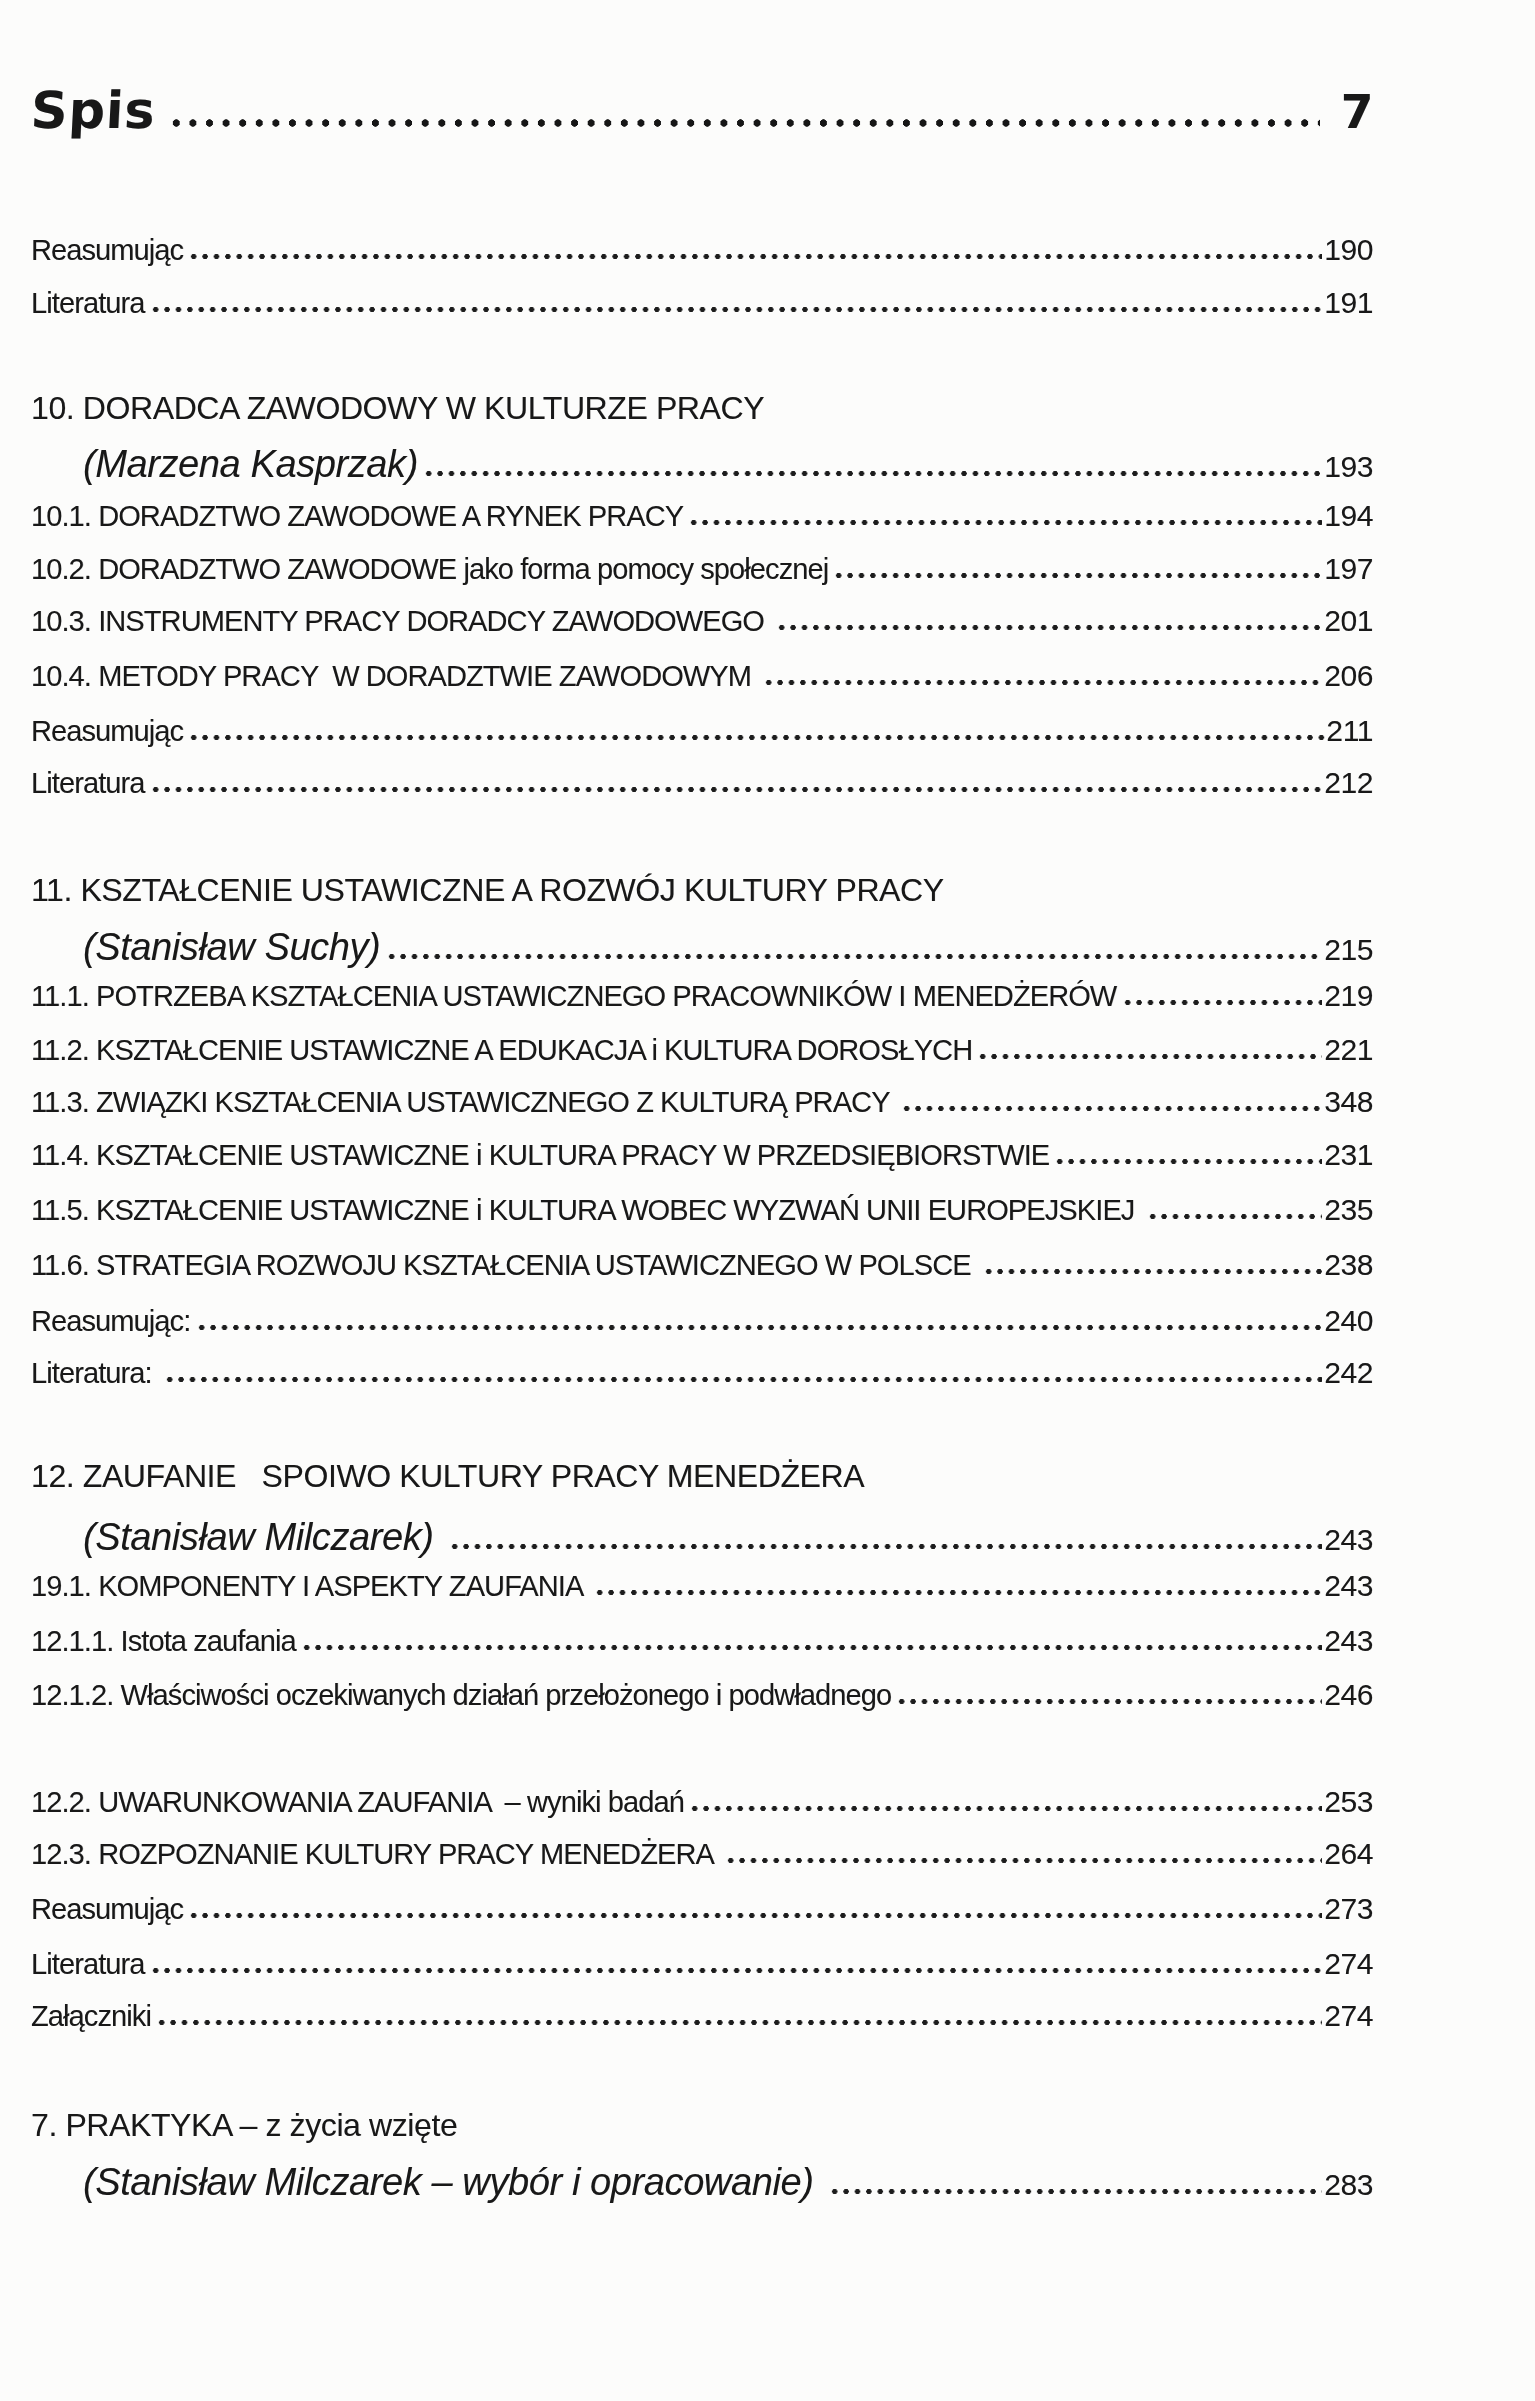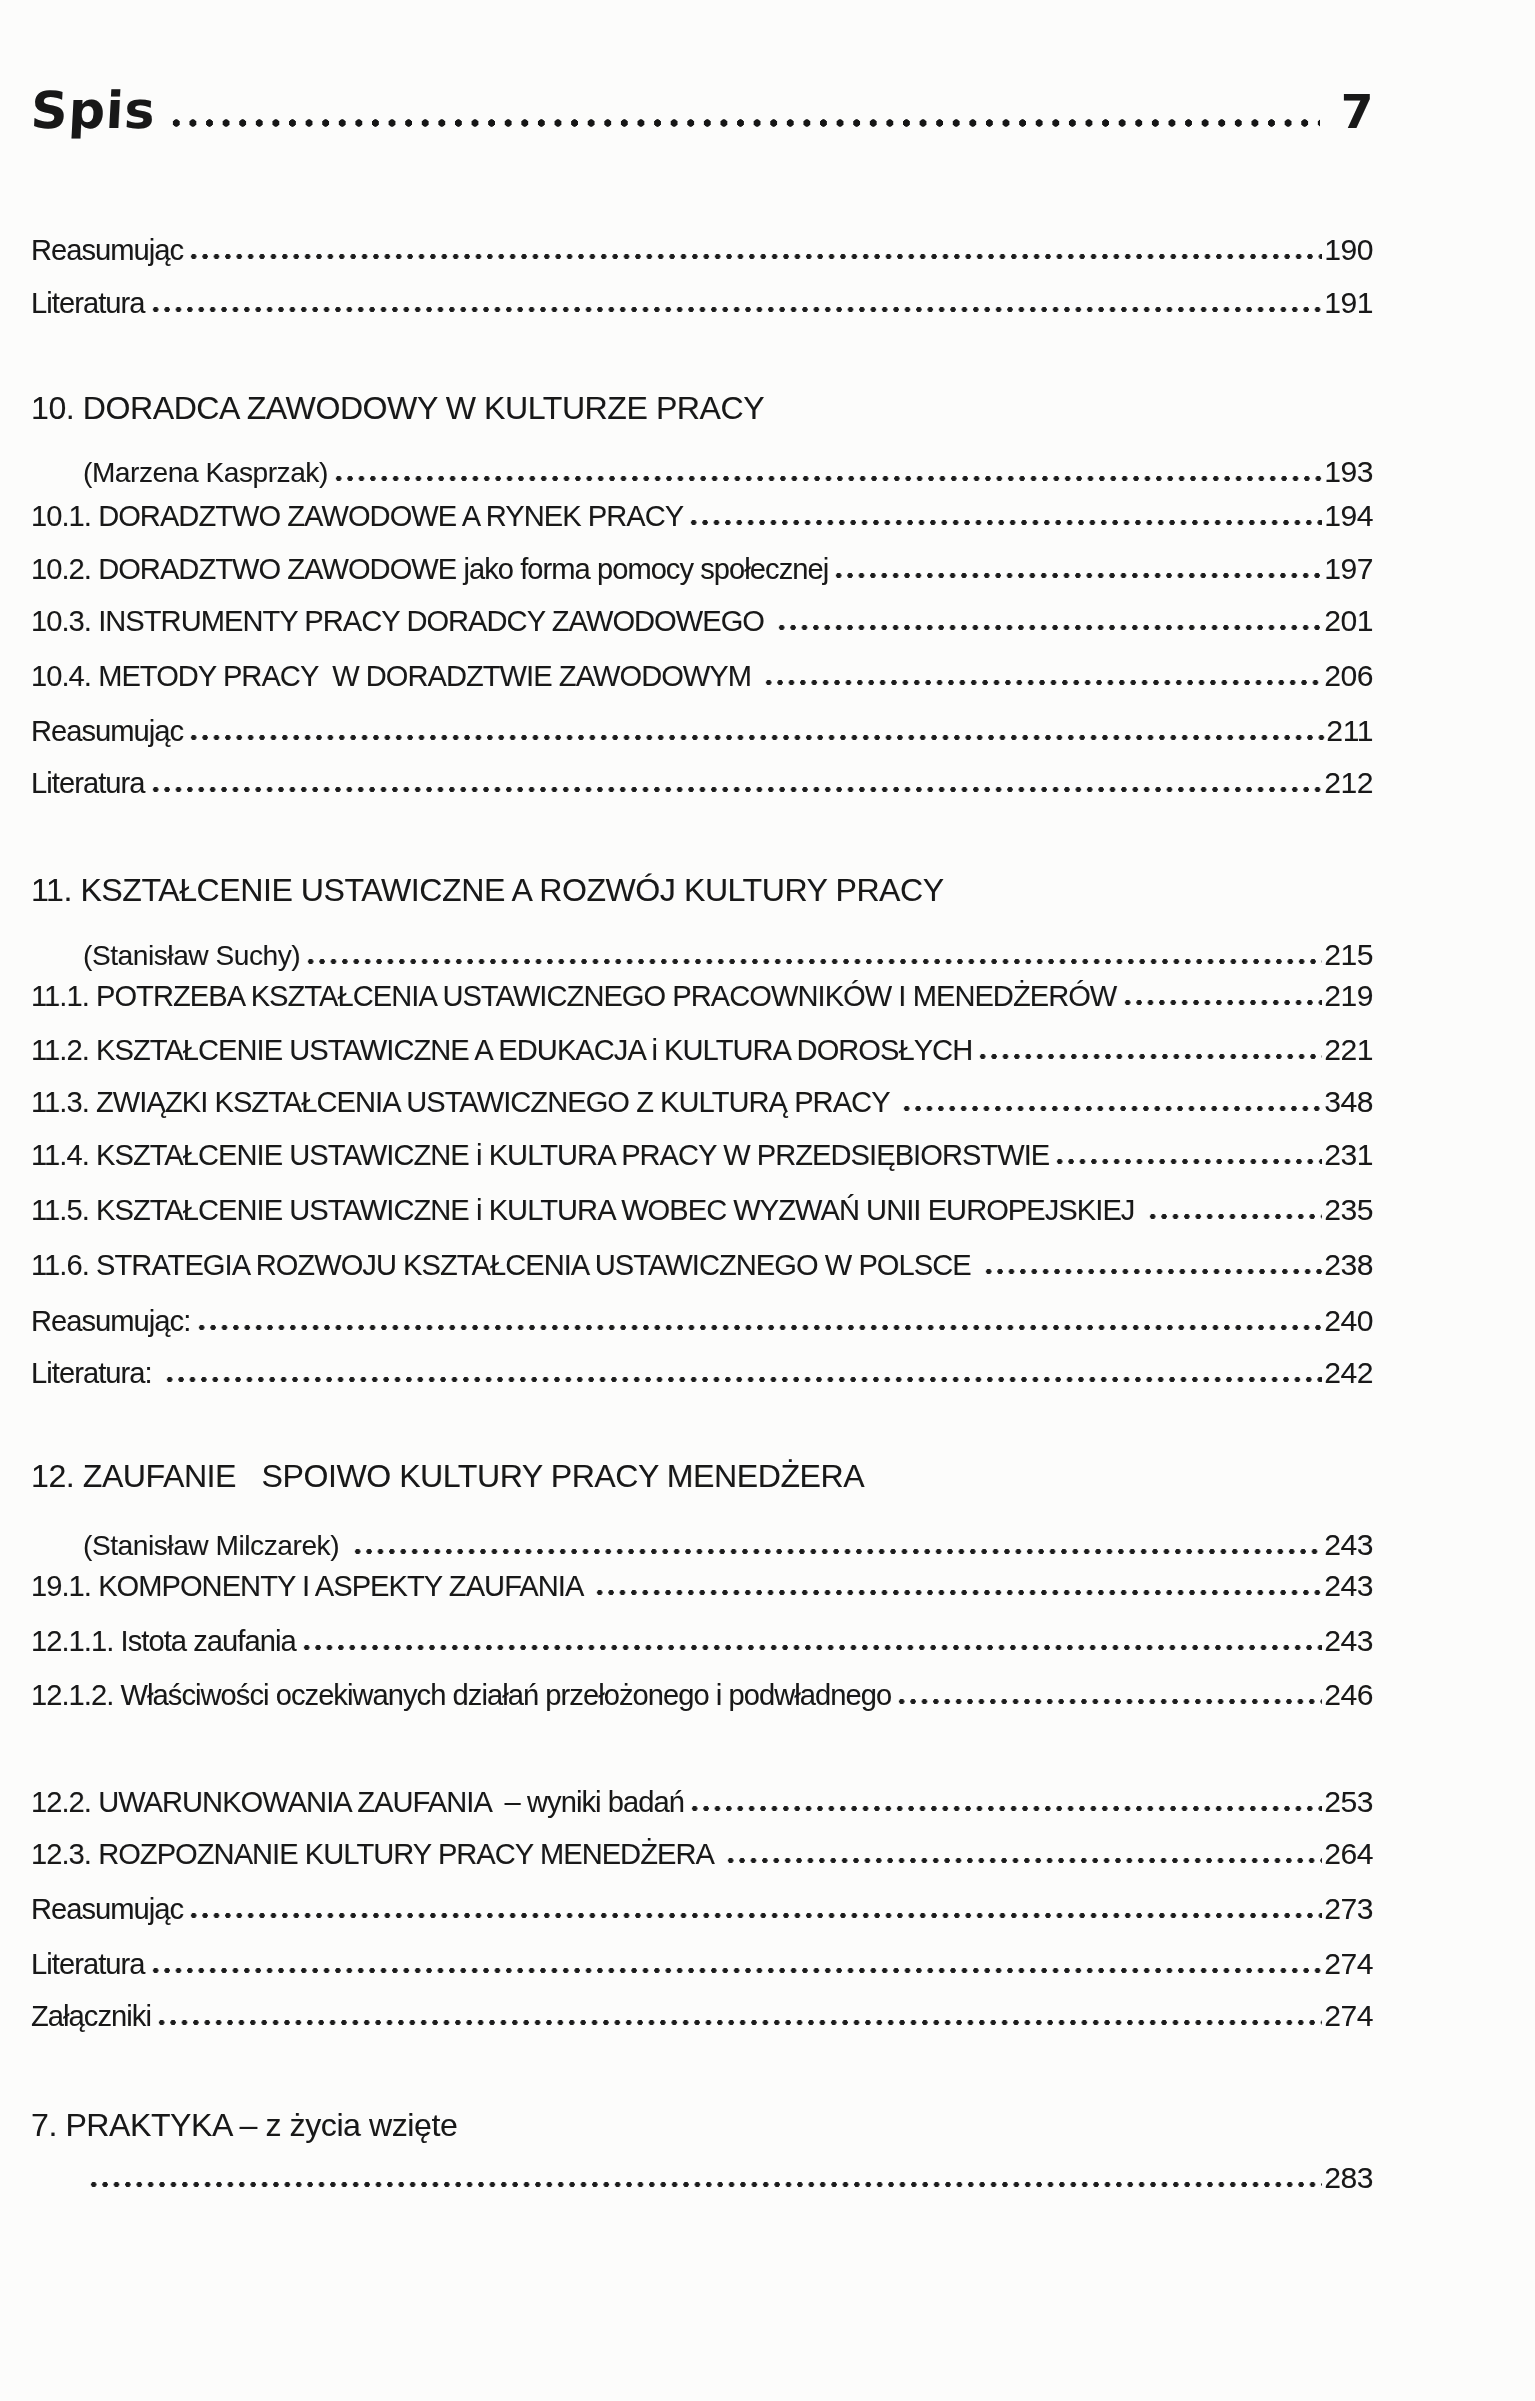--- a/index.html
+++ b/index.html
@@ -50,23 +50,23 @@
   }
   .heading .label {
     font-weight: 400;
     font-size: 32px;
     letter-spacing: -0.4px;
   }
   .author {
     padding-left: 52px;
   }
   .author .label {
-    font-size: 28px;
+    font-style: italic;
+    font-size: 38px;
     letter-spacing: -0.4px;
-    margin-top: 14px;
   }
   
   .title-row .label {
     font-family: "DejaVu Sans", sans-serif;
     font-weight: 700;
     font-size: 51px;
     letter-spacing: 0.9px;
     transform: skewX(-3deg);
   }
   .title-row .pagenum {
@@ -238,18 +238,19 @@
   <div class="row" style="top:1999px">
     <span class="label">Załączniki</span>
     <span class="leader"></span>
     <span class="pagenum">274</span>
   </div>
 
   <div class="row heading" style="top:2107px">
     <span class="label">7. PRAKTYKA – z życia wzięte</span>
   </div>
   <div class="row author" style="top:2161px">
+    <span class="label">(Stanisław Milczarek – wybór i opracowanie) </span>
     <span class="leader"></span>
     <span class="pagenum">283</span>
   </div>
 
 </div>
 
 
 </body></html>

